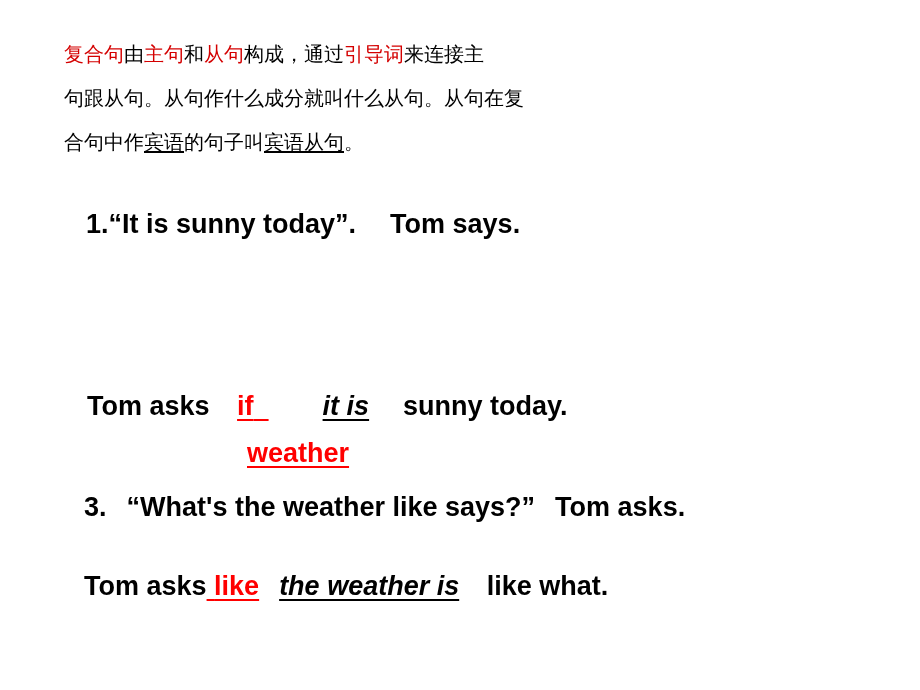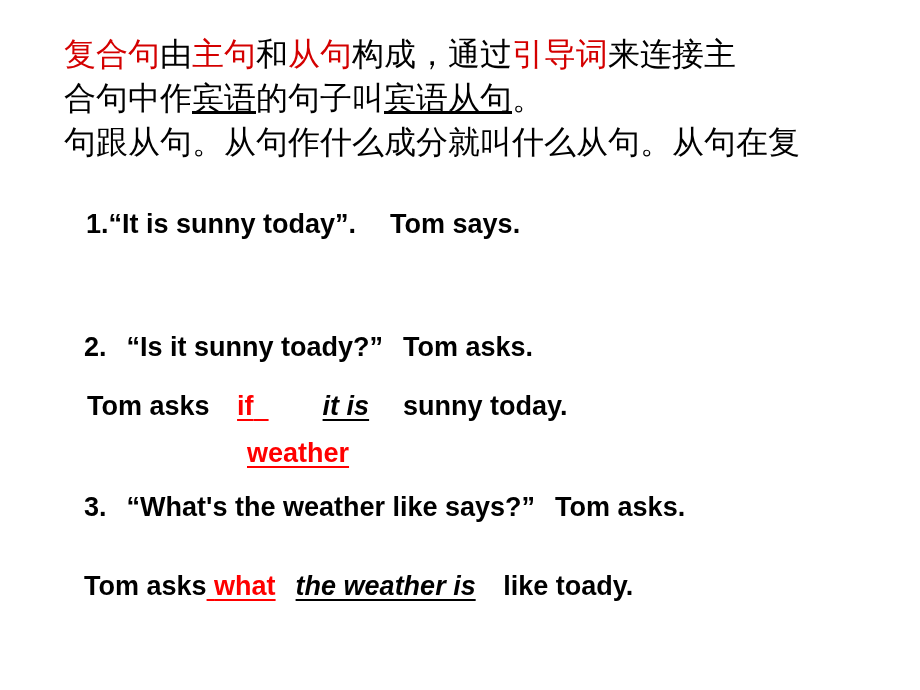--- a/index.html
+++ b/index.html
@@ -24,21 +24,21 @@
     background: #ffffff;
   }
 
   
   .cn-block {
     position: absolute;
     left: 64px;
     top: 32px;
     width: 844px;
     font-family: "DejaVu Serif", "Liberation Serif", serif;
-    font-size: 32px;
+    font-size: 20px;
     line-height: 44px;
     letter-spacing: 0px;
     color: #000000;
     font-weight: 400;
   }
   .cn-line { white-space: nowrap; }
   .cn-red { color: #d40000; }
   .cn-u { text-decoration: underline; text-underline-offset: 2px; }
 
   
@@ -69,32 +69,31 @@
 </style>
 </head>
 <body>
 
 <div class="slide">
 
   <div class="cn-block">
 
     <div class="cn-line"><span class="cn-red">复合句</span><span>由</span><span class="cn-red">主句</span><span>和</span><span class="cn-red">从句</span><span>构成，通过</span><span class="cn-red">引导词</span><span>来连接主</span></div>
 
+    <div class="cn-line">句跟从句。从句作什么成分就叫什么从句。从句在复</div>
+
     <div class="cn-line"><span>合句中作</span><span class="cn-u">宾语</span><span>的句子叫</span><span class="cn-u">宾语从句</span><span>。</span></div>
-
-    <div class="cn-line">句跟从句。从句作什么成分就叫什么从句。从句在复</div>
 
   </div>
 
   <div class="en" id="line-1"><span>1.</span><span>“It is sunny today”.</span><span class="sp-wide"></span><span>Tom says.</span></div>
 
 
-  <div class="en" id="line-2"><span>2.</span><span class="sp-mid"></span><span>“Is it sunny toady?”</span><span class="sp-mid"></span><span>Tom asks.</span></div>
 
   <div class="en" id="line-2b"><span class="ured">weather</span></div>
 
   <div class="en" id="line-2a"><span>Tom asks </span><span class="sp-mid"></span><span class="ured">if</span><span class="ured">&nbsp;&nbsp;</span><span class="sp-wide"></span><span class="sp-mid"></span><span class="u ital">it is</span><span class="sp-wide"></span><span>sunny today.</span></div>
 
   <div class="en" id="line-3"><span>3.</span><span class="sp-mid"></span><span>“What's the weather like says?”</span><span class="sp-mid"></span><span>Tom asks.</span></div>
 
-  <div class="en" id="line-3a"><span>Tom asks</span><span class="ured">&nbsp;</span><span class="ured">what</span><span class="sp-mid"></span><span class="u ital">the weather is</span><span class="sp-mid"></span><span> like toady.</span></div>
+  <div class="en" id="line-3a"><span>Tom asks</span><span class="ured">&nbsp;</span><span class="ured">like</span><span class="sp-mid"></span><span class="u ital">the weather is</span><span class="sp-mid"></span><span> like what.</span></div>
 
 </div>
 
 </body></html>

